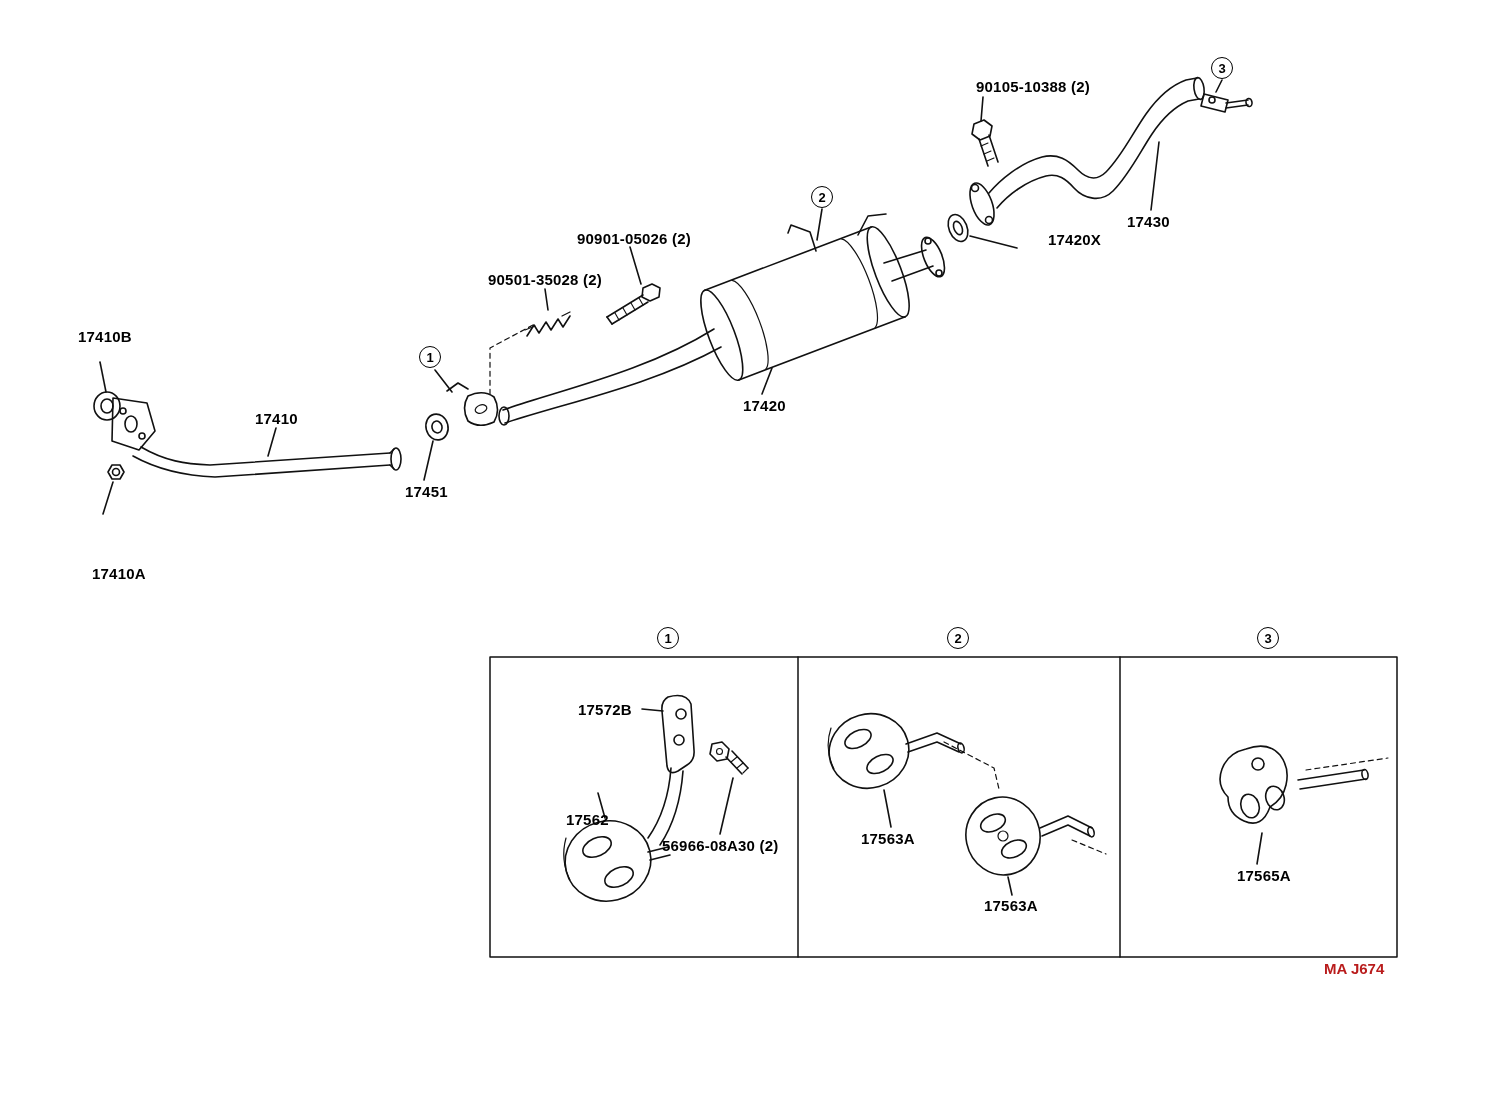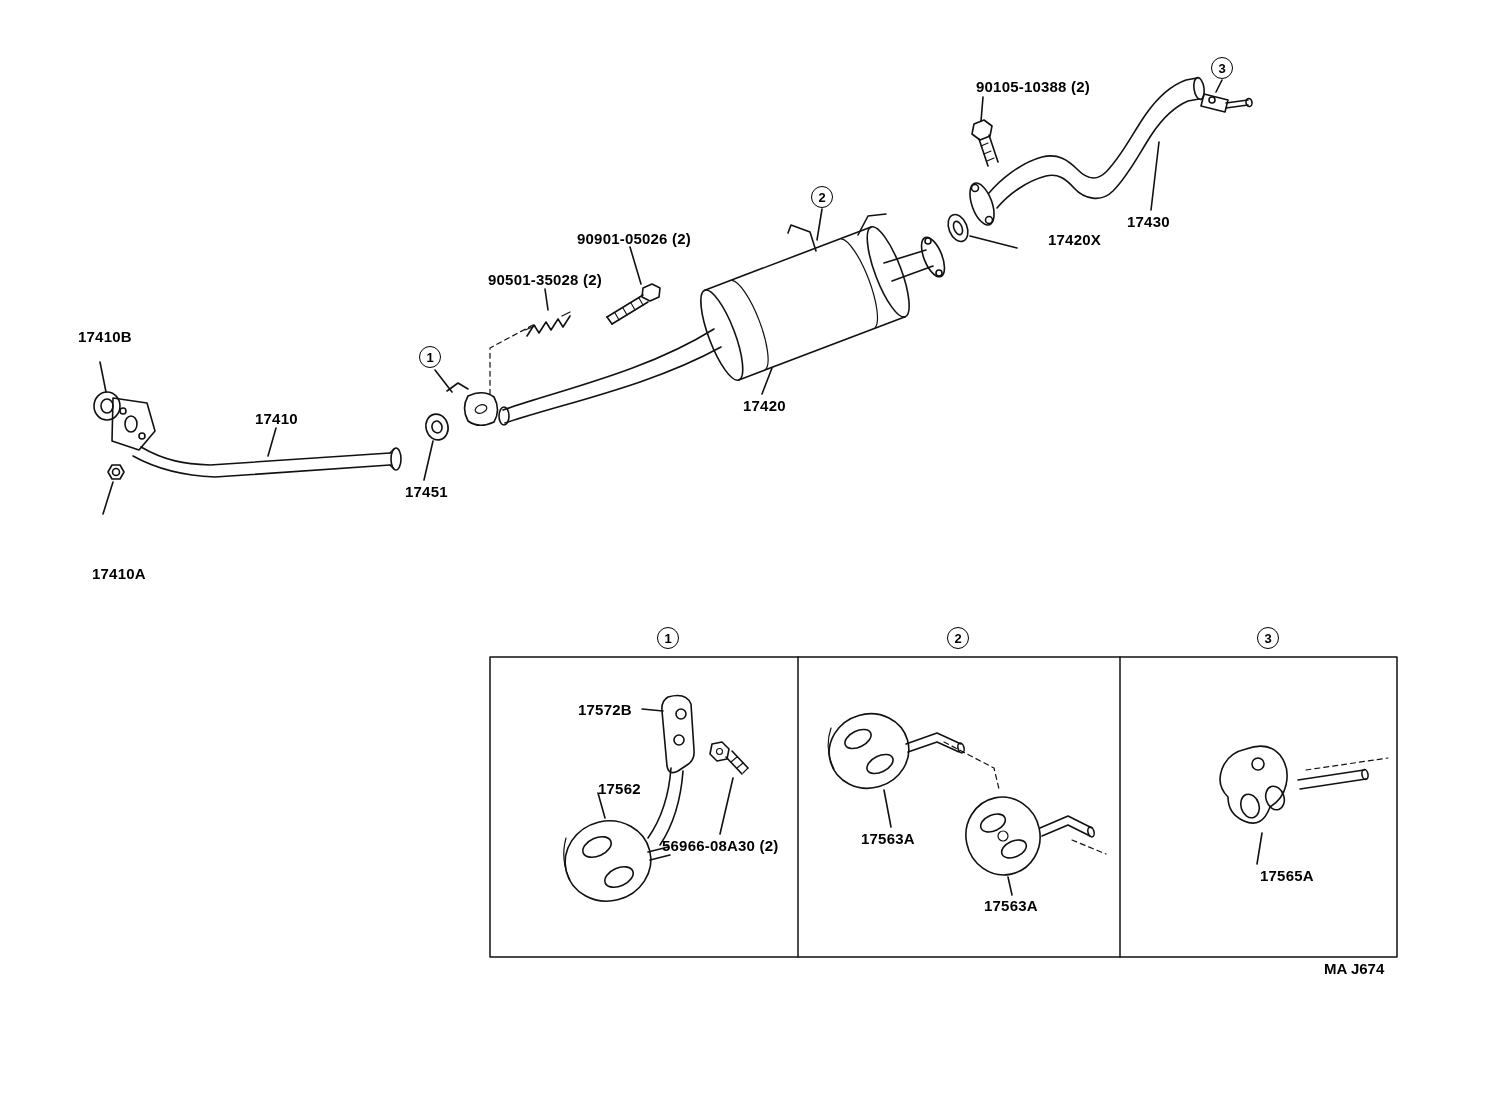--- a/index.html
+++ b/index.html
@@ -4,21 +4,21 @@
 <style>
   * { margin:0; padding:0; box-sizing:border-box; }
   html,body { background:#ffffff; }
   body { font-family:"Liberation Sans", sans-serif; }
   .canvas { position:relative; width:1504px; height:1098px; background:#ffffff; overflow:hidden; }
   .canvas > svg { position:absolute; left:0; top:0; }
   .lbl { position:absolute; font-size:15px; font-weight:bold; color:#000; white-space:nowrap; letter-spacing:0.2px; }
   .circnum { position:absolute; width:22px; height:22px; border:1.7px solid #000; border-radius:50%;
              display:flex; align-items:center; justify-content:center;
              font-size:13px; font-weight:bold; color:#000; background:#fff; }
-  .footer-code { position:absolute; font-size:15px; font-weight:bold; color:#000000; }
+  .footer-code { position:absolute; font-size:15px; font-weight:bold; color:#b91c1c; }
 </style>
 </head>
 <body>
 
 <div class="canvas">
 
   <svg width="1504" height="1098" viewBox="0 0 1504 1098">
     <g stroke="#111" fill="none" stroke-width="1.6" stroke-linecap="round" stroke-linejoin="round">
 
       <g>
@@ -224,21 +224,21 @@
 
   <div class="circnum" style="left:419px; top:346px;">1</div>
   <div class="circnum" style="left:811px; top:186px;">2</div>
   <div class="circnum" style="left:1211px; top:57px;">3</div>
 
   <div class="circnum" style="left:657px; top:627px;">1</div>
   <div class="circnum" style="left:947px; top:627px;">2</div>
   <div class="circnum" style="left:1257px; top:627px;">3</div>
 
   <div class="lbl" style="left:578px; top:701px;">17572B</div>
-  <div class="lbl" style="left:566px; top:780px;margin-left:32px;">17562</div>
+  <div class="lbl" style="left:566px; top:811px;">17562</div>
   <div class="lbl" style="left:662px; top:837px;">56966-08A30 (2)</div>
   <div class="lbl" style="left:861px; top:830px;">17563A</div>
   <div class="lbl" style="left:984px; top:897px;">17563A</div>
-  <div class="lbl" style="left:1237px; top:867px;margin-left:23px;">17565A</div>
+  <div class="lbl" style="left:1237px; top:867px;">17565A</div>
 
   <div class="footer-code" style="left:1324px; top:960px;">MA J674</div>
 
 </div>
 
 </body></html>

